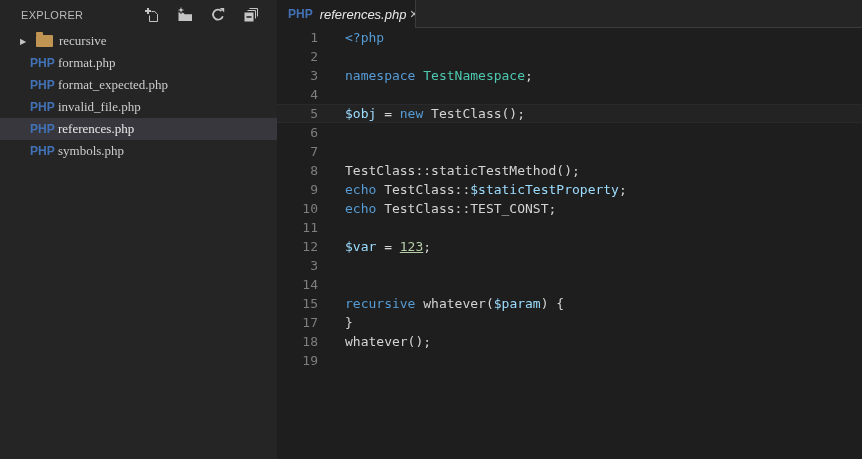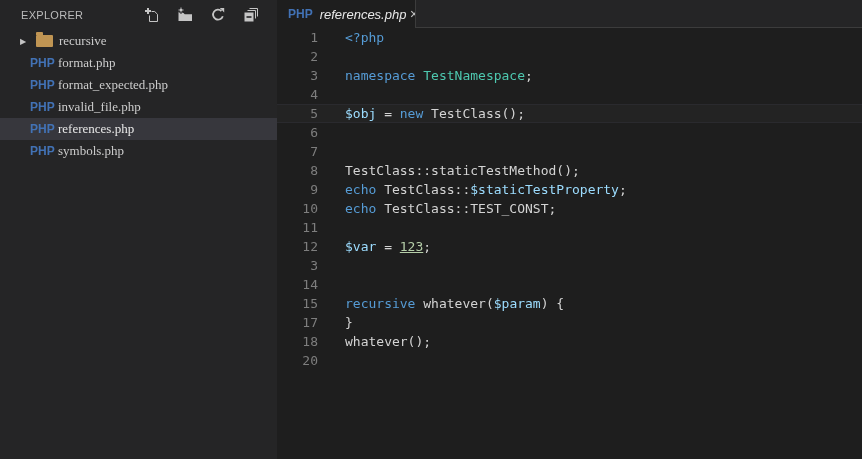--- a/index.html
+++ b/index.html
@@ -135,15 +135,15 @@
       <div class="code-line"><span class="ln">8</span><span class="lc"><span class="tok-pl">TestClass::staticTestMethod();</span></span></div>
       <div class="code-line"><span class="ln">9</span><span class="lc"><span class="tok-kw">echo</span><span class="tok-pl"> TestClass::</span><span class="tok-va">$staticTestProperty</span><span class="tok-pl">;</span></span></div>
       <div class="code-line"><span class="ln">10</span><span class="lc"><span class="tok-kw">echo</span><span class="tok-pl"> TestClass::TEST_CONST;</span></span></div>
       <div class="code-line"><span class="ln">11</span><span class="lc"></span></div>
       <div class="code-line"><span class="ln">12</span><span class="lc"><span class="tok-va">$var</span><span class="tok-pl"> = </span><span class="tok-nu">123</span><span class="tok-pl">;</span></span></div>
       <div class="code-line"><span class="ln">3</span></div>
       <div class="code-line"><span class="ln">14</span><span class="lc"></span></div>
       <div class="code-line"><span class="ln">15</span><span class="lc"><span class="tok-kw">recursive</span><span class="tok-pl"> whatever(</span><span class="tok-va">$param</span><span class="tok-pl">) {</span></span></div>
       <div class="code-line"><span class="ln">17</span><span class="lc"><span class="tok-pl">}</span></span></div>
       <div class="code-line"><span class="ln">18</span><span class="lc"><span class="tok-pl">whatever();</span></span></div>
-      <div class="code-line"><span class="ln">20</span><span class="lc"></span></div>
+      <div class="code-line"><span class="ln">19</span><span class="lc"></span></div>
     </div>
 </main>
 
 </body></html>

